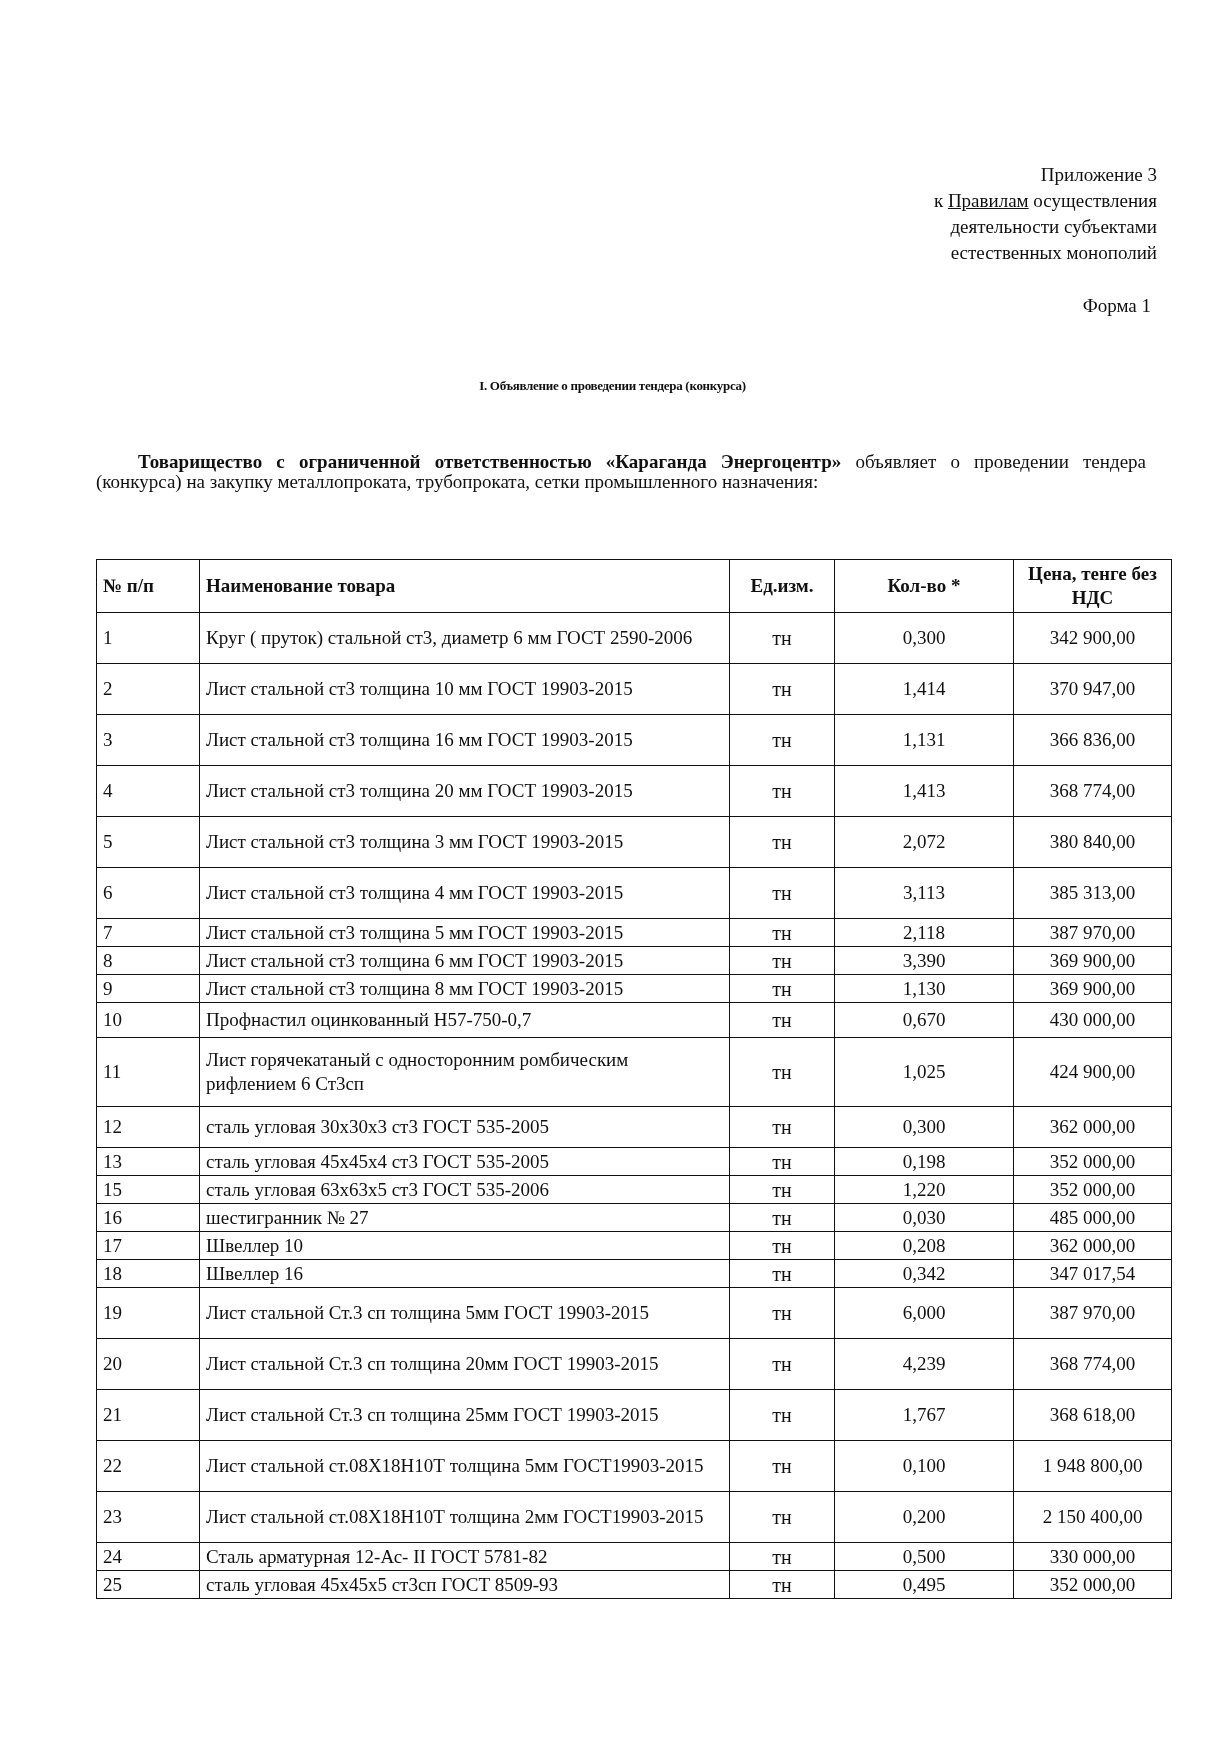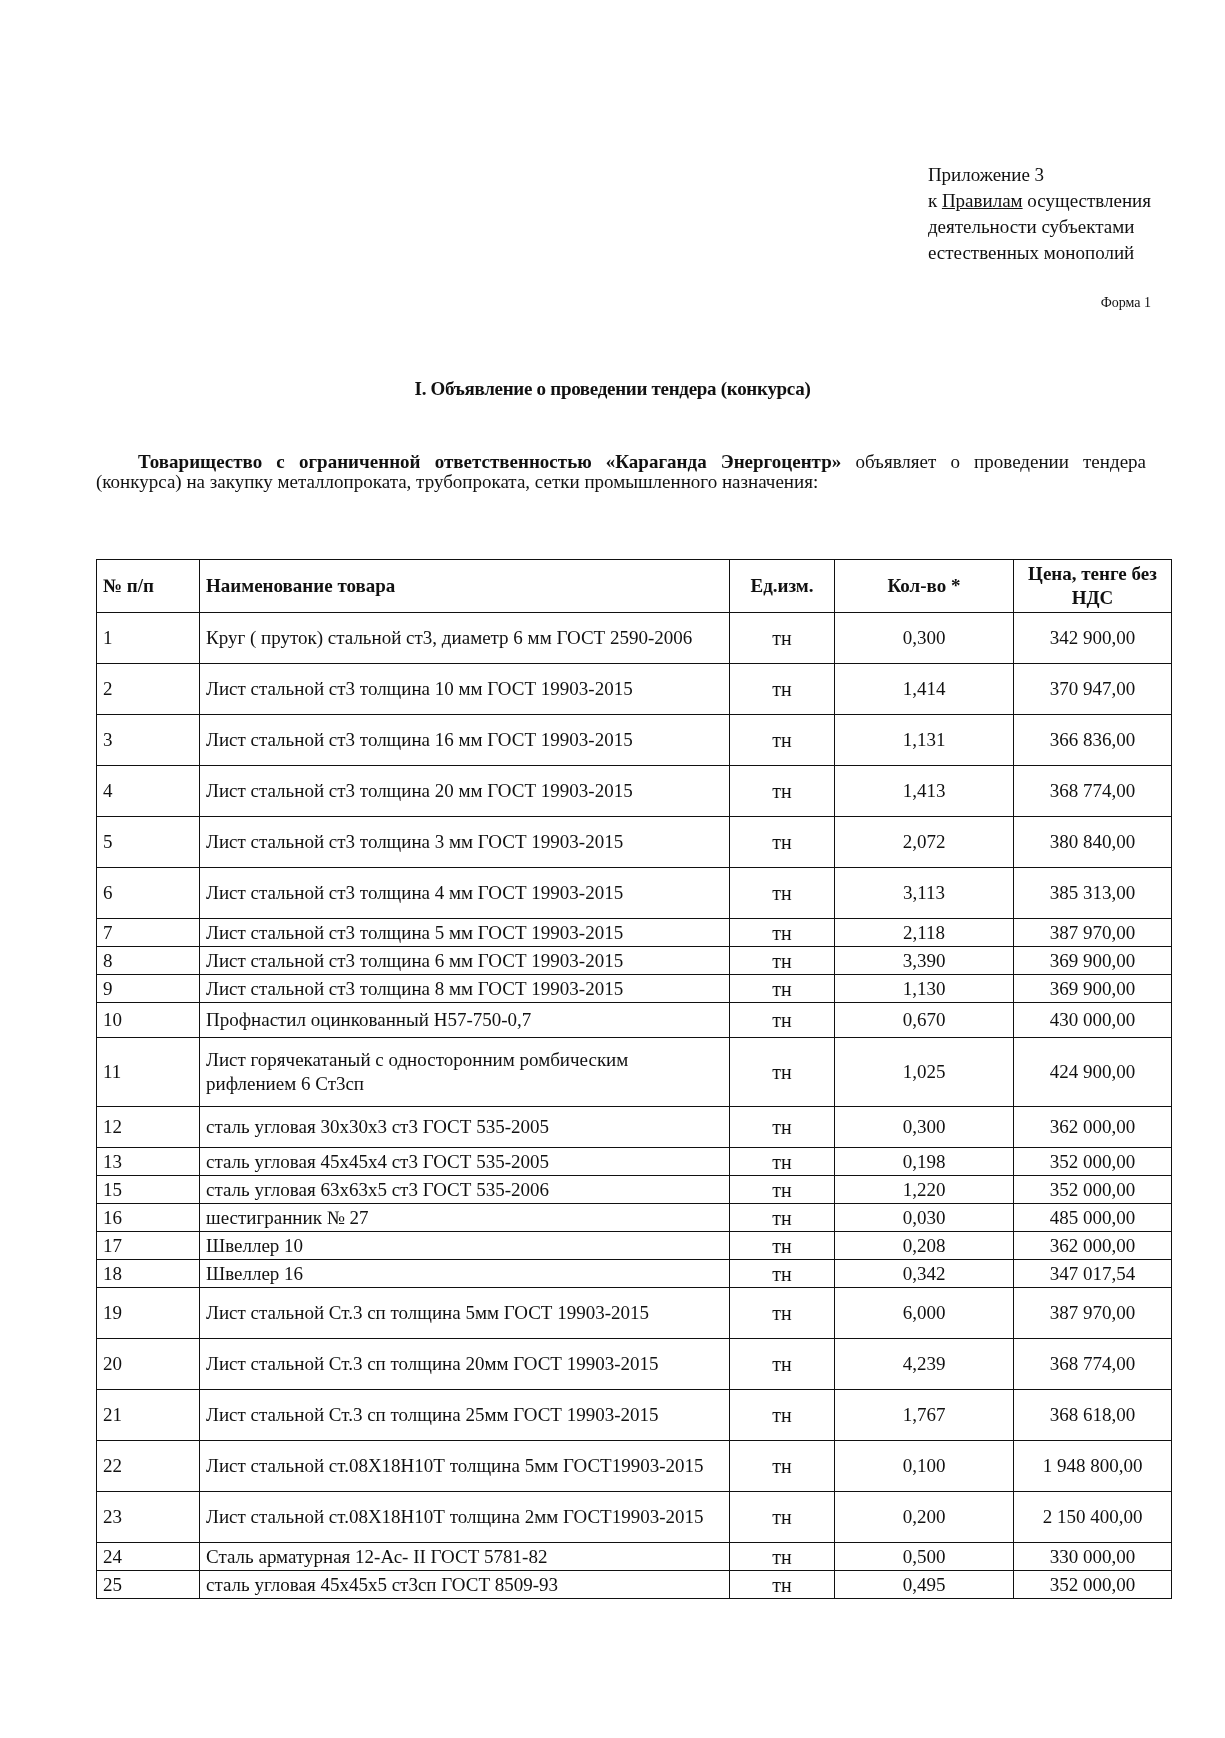--- a/index.html
+++ b/index.html
@@ -1,23 +1,23 @@
 <!DOCTYPE html>
 <html><head>
 <meta charset="utf-8">
 <style>
   html, body { margin: 0; padding: 0; background: #ffffff; }
   body { width: 1225px; height: 1738px; position: relative; overflow: hidden;
          font-family: "Liberation Serif", "DejaVu Serif", serif; color: #111; }
-  .appendix { position: absolute; right: 74px; top: 162px; text-align: left;
+  .appendix { position: absolute; right: 68px; top: 162px; text-align: right;
               font-size: 19px; line-height: 26px; }
   .appendix .u { text-decoration: underline; }
-  .form-label { position: absolute; right: 74px; top: 295px; font-size: 14px; }
+  .form-label { position: absolute; right: 74px; top: 295px; font-size: 19px; }
   .title { position: absolute; left: 0; width: 1225px; top: 378px; text-align: center;
-           font-size: 19px; font-weight: bold; letter-spacing: -0.3px; }
+           font-size: 13px; font-weight: bold; letter-spacing: -0.3px; }
   .intro { position: absolute; left: 96px; width: 1050px; top: 452px; font-size: 19px;
            line-height: 20px; text-indent: 42px; text-align: justify; }
   .intro b { font-weight: bold; }
   table.items { position: absolute; left: 96px; top: 559px; width: 1076px;
                 border-collapse: collapse; font-size: 19px; border-radius: 8px; }
   table.items th, table.items td { border: 1.5px solid #111; padding: 0 6px;
                 line-height: 24px; vertical-align: middle; }
   table.items th { font-weight: bold; height: 52px; }
   th.c-no, td.c-no { width: 90px; text-align: left; }
   th.c-name { text-align: left; padding-left: 12px; }

